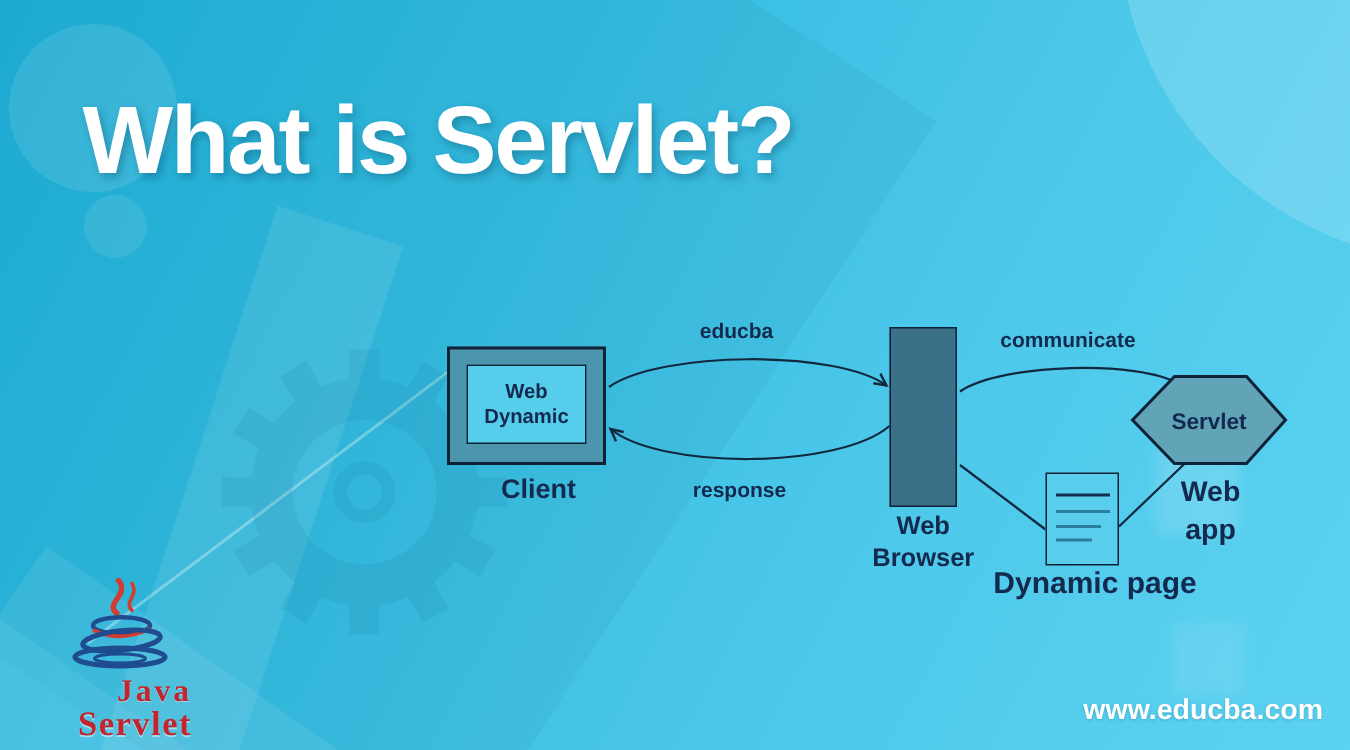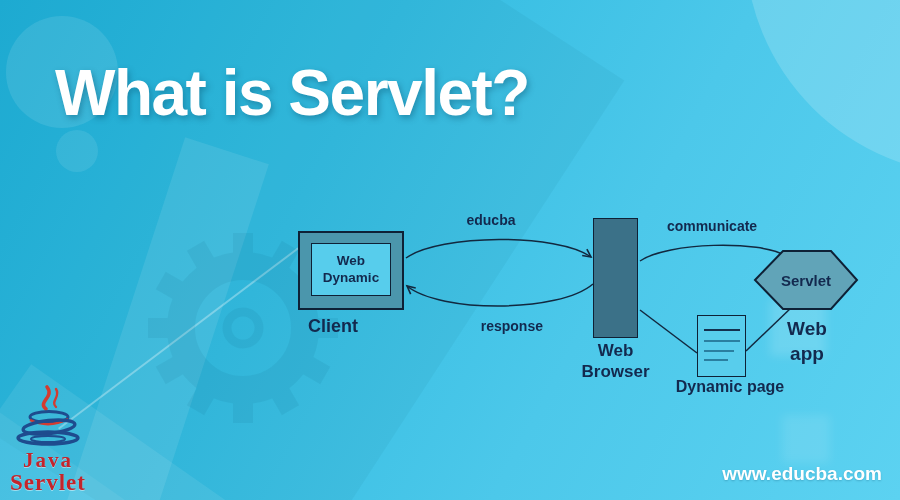--- a/index.html
+++ b/index.html
@@ -30,34 +30,34 @@
     text-shadow:2px 3px 6px rgba(0,60,90,0.35);
   }
 
   
   .ink{color:#13294e;}
   .lbl{font-weight:bold;text-align:center;line-height:1.18;}
 
   .browser-outer{left:298px;top:231px;width:106px;height:79px;background:#4b96ac;border:2px solid #0e2136;box-sizing:border-box;}
   .browser-inner{left:11px;top:10px;width:80px;height:53px;background:#57cdec;border:1.5px solid #0e2136;box-sizing:border-box;
     display:flex;align-items:center;justify-content:center;font-size:13.5px;font-weight:bold;text-align:center;line-height:1.2;}
-  .client-label{left:270px;top:316px;width:126px;font-size:18px;}
+  .client-label{left:296px;top:316px;width:126px;font-size:18px;}
   .request-label{left:441px;top:212px;width:100px;font-size:14px;}
-  .response-label{left:443px;top:318px;width:100px;font-size:14px;text-align:right;}
+  .response-label{left:443px;top:318px;width:100px;font-size:14px;}
   .server-rect{left:593px;top:218px;width:45px;height:120px;background:#3b7188;border:1.5px solid #0e2136;box-sizing:border-box;}
   .server-label{left:573px;top:341px;width:85px;font-size:17px;line-height:1.22;}
   .communicate-label{left:661px;top:218px;width:102px;font-size:14px;text-align:center;}
   .hexwrap{left:752px;top:248px;width:108px;height:64px;}
   .webapp-label{left:765px;top:316px;width:84px;font-size:19px;line-height:1.32;}
   .doc{left:697px;top:315px;width:49px;height:62px;background:#58cdec;border:1.5px solid #0e2136;box-sizing:border-box;}
   .doc .dline{position:absolute;height:2px;}
-  .doc-label{left:655px;top:378px;width:150px;font-size:16px;}
+  .doc-label{left:655px;top:378px;width:150px;font-size:20px;}
 
   
-  .logo{left:0;top:383px;width:96px;text-align:center;}
+  .logo{left:32px;top:383px;width:96px;text-align:right;}
   .logo .ltxt{font-family:"Liberation Serif",serif;font-weight:bold;color:#c4242b;
     text-shadow:0 1px 0 rgba(255,255,255,0.45);line-height:1.05;}
   .logo .l1{font-size:21px;letter-spacing:2px;}
   .logo .l2{font-size:23px;letter-spacing:1px;}
 
   .website{right:18px;top:463px;font-size:19px;font-weight:bold;color:#ffffff;text-shadow:0 1px 2px rgba(0,60,90,0.25);}
   svg{display:block;}
   .overlay{left:0;top:0;pointer-events:none;}
 </style>
 </head>

